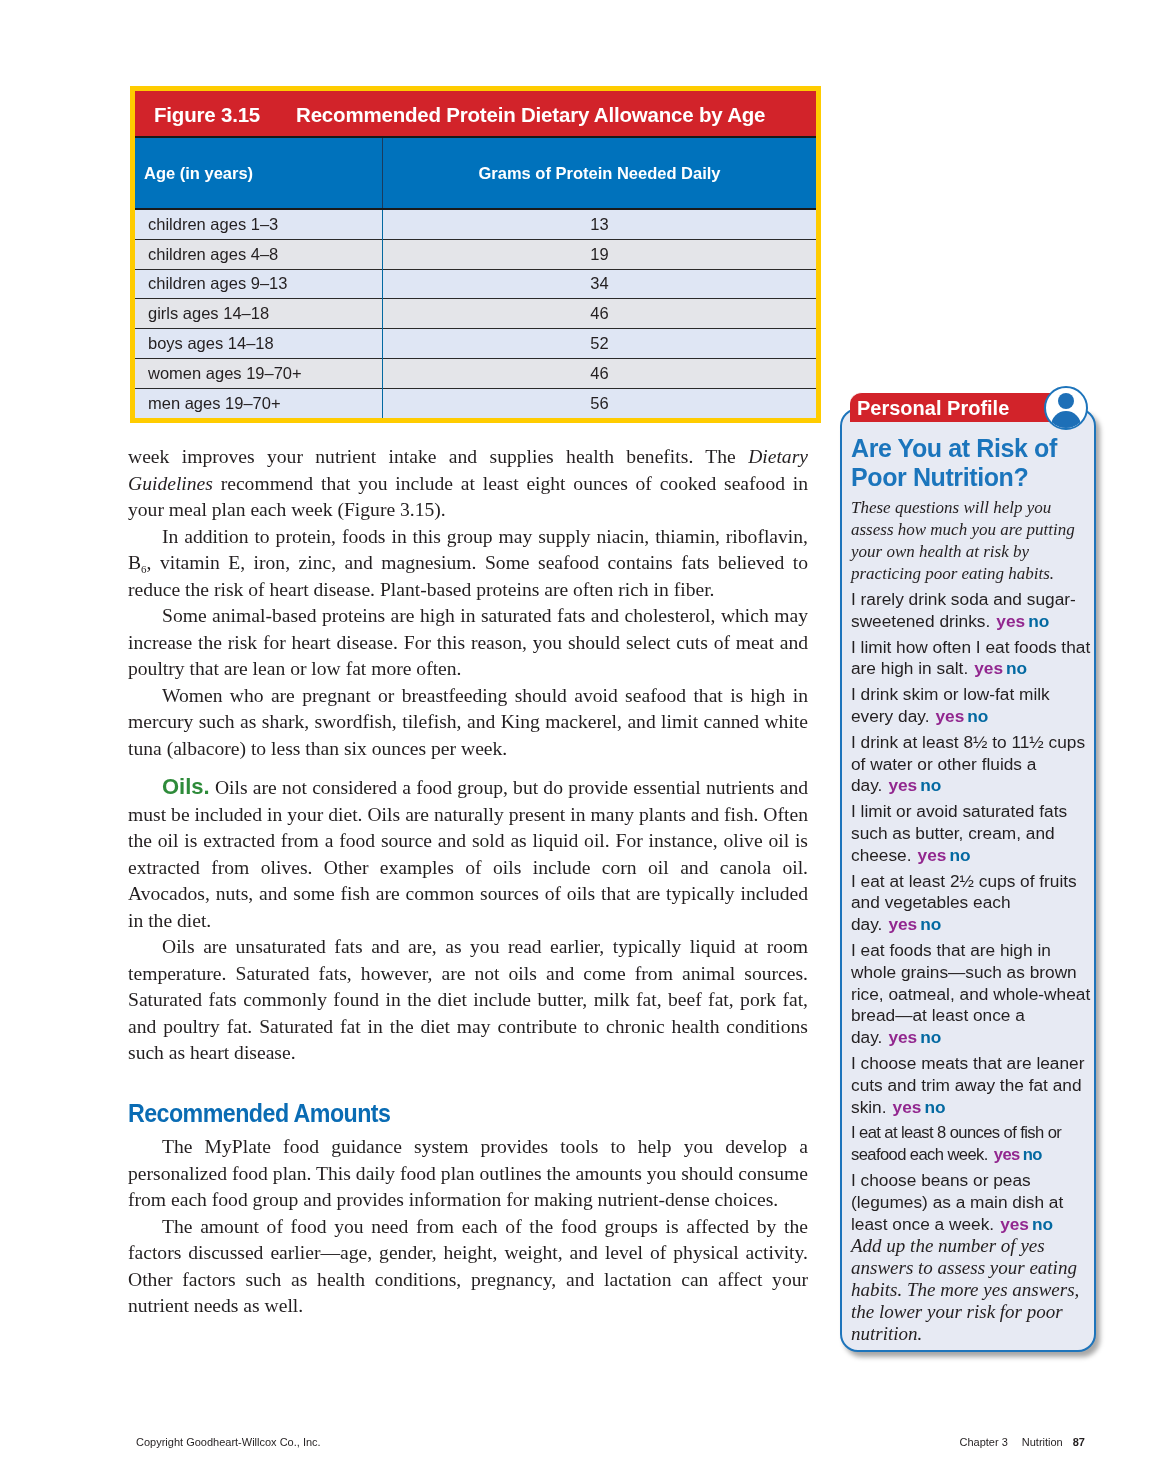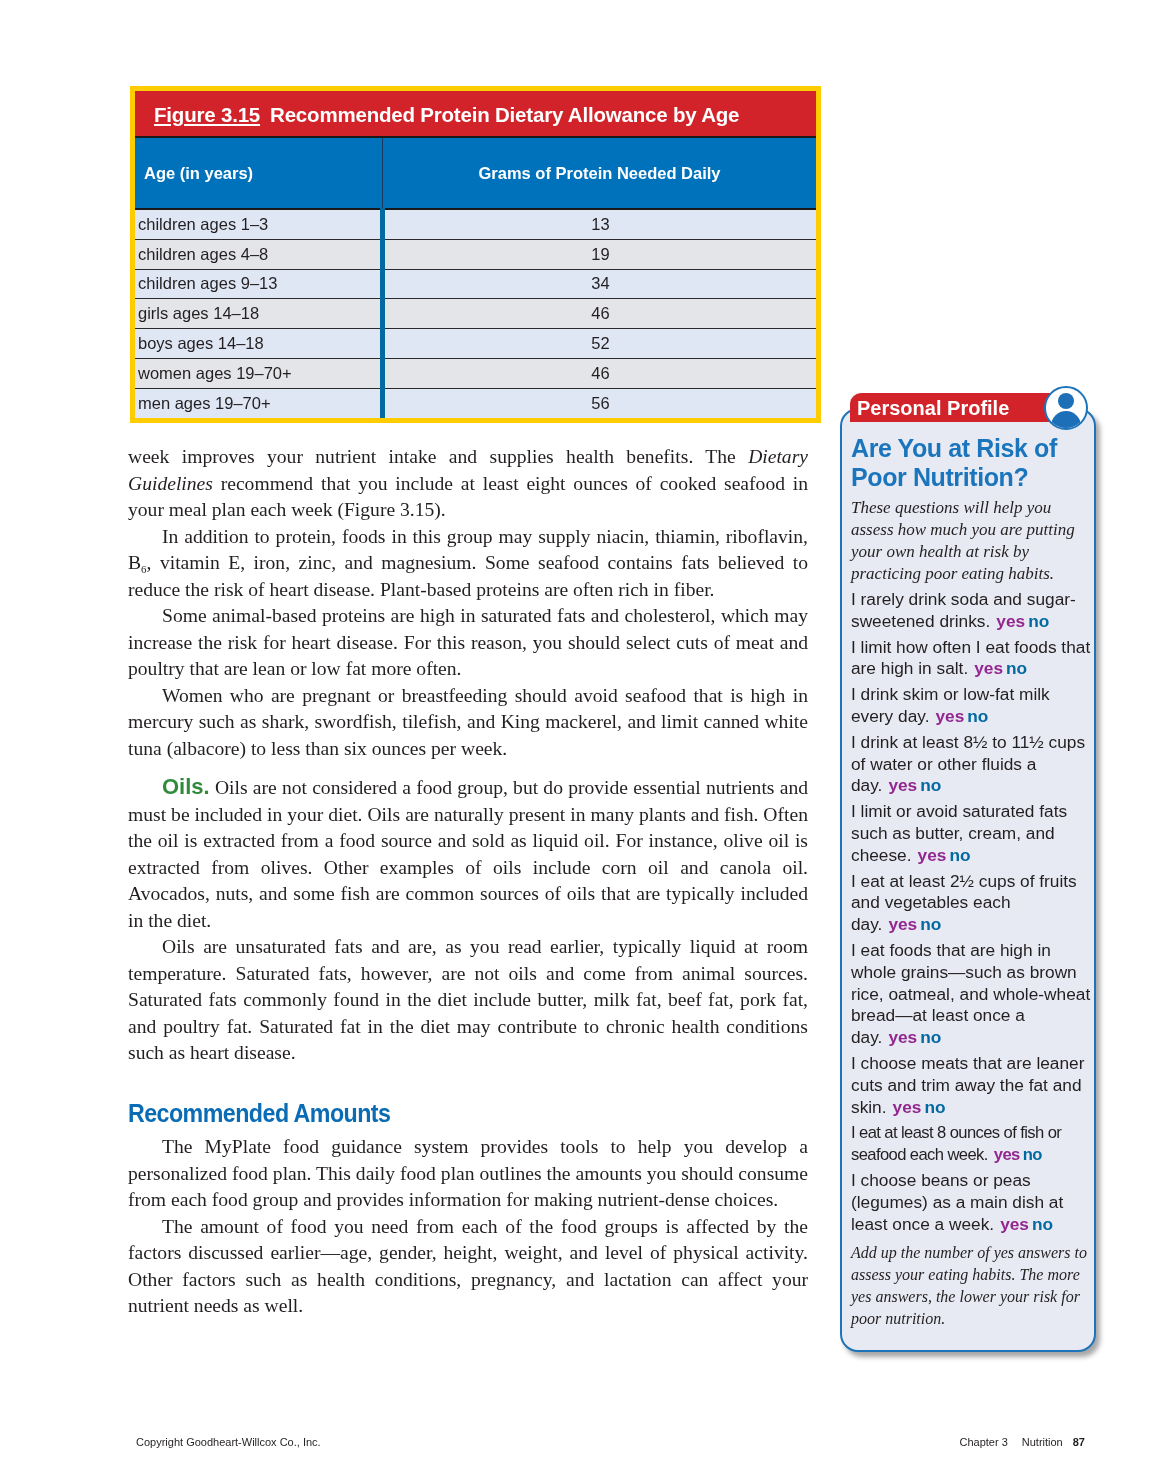--- a/index.html
+++ b/index.html
@@ -8,37 +8,37 @@
     
     .figure {
       position: absolute; left: 130px; top: 86px; width: 681px;
       border: 5px solid #ffcc00; background: #ffcc00;
     }
     .fig-title {
       background: #d2232a; color: #fff; height: 45px; line-height: 47px;
       font-family: "Liberation Sans", sans-serif; font-weight: bold; font-size: 20.5px;
       padding-left: 19px; letter-spacing: -0.2px;
     }
-    .fig-title .num { margin-right: 10px; text-decoration: underline; }
+    .fig-title .num { margin-right: 36px; }
     table.protein {
       width: 100%; border-collapse: collapse; table-layout: fixed;
       font-family: "Liberation Sans", sans-serif;
     }
     table.protein th {
       background: #0072bc; color: #fff; font-weight: bold; font-size: 16.5px;
       height: 38px; padding: 16px; text-align: left; border-top: 2px solid #1a1a1a;
     }
     table.protein th.c1 { padding-left: 9px; width: 222px; border-right: 1px solid #1a3b5e; }
     table.protein th.c2 { text-align: center; }
     table.protein td {
       font-size: 16.5px; height: 28.8px; padding: 0; color: #231f20;
       border-top: 1px solid #2a2a2a;
     }
     table.protein tr:first-child td { border-top: 2px solid #1a1a1a; }
-    table.protein td.c1 { padding-left: 3px; border-right: 5px solid #0369a1; }
+    table.protein td.c1 { padding-left: 13px; border-right: 1px solid #0369a1; }
     table.protein td.c2 { text-align: center; }
     table.protein tr.odd td { background: #dfe6f4; }
     table.protein tr.even td { background: #e4e5e9; }
 
     
     .body-text {
       position: absolute; left: 128px; top: 444px; width: 680px;
       font-family: "Liberation Serif", serif; font-size: 19.6px; line-height: 26.5px;
       color: #231f20; text-align: justify;
     }
@@ -75,21 +75,21 @@
 
     .profile-content { position: absolute; left: 13px; top: 48px; width: 240px; }
     .profile-title {
       font-family: "Liberation Sans", sans-serif; font-weight: bold; color: #1b75bc;
       font-size: 25px; line-height: 29px; letter-spacing: -0.4px; margin: 0 0 5px 0;
     }
     .intro, .outro {
       font-family: "Liberation Serif", serif; font-style: italic; font-size: 17px;
       line-height: 22px; color: #231f20; margin: 0;
     }
-    .outro { margin-top: 7px; font-size: 16px; }
+    .outro { font-size: 19px; }
     .q {
       font-family: "Liberation Sans", sans-serif; font-size: 17.3px; line-height: 21.8px;
       color: #231f20; margin: 4px 0 0 0;
     }
     .q.condensed { letter-spacing: -0.6px; font-size: 16.6px; }
     .q .yes { color: #92278f; font-weight: bold; margin-left: 6px; }
     .q .no { color: #0369a1; font-weight: bold; margin-left: 3px; }
 
     
     .footer {

